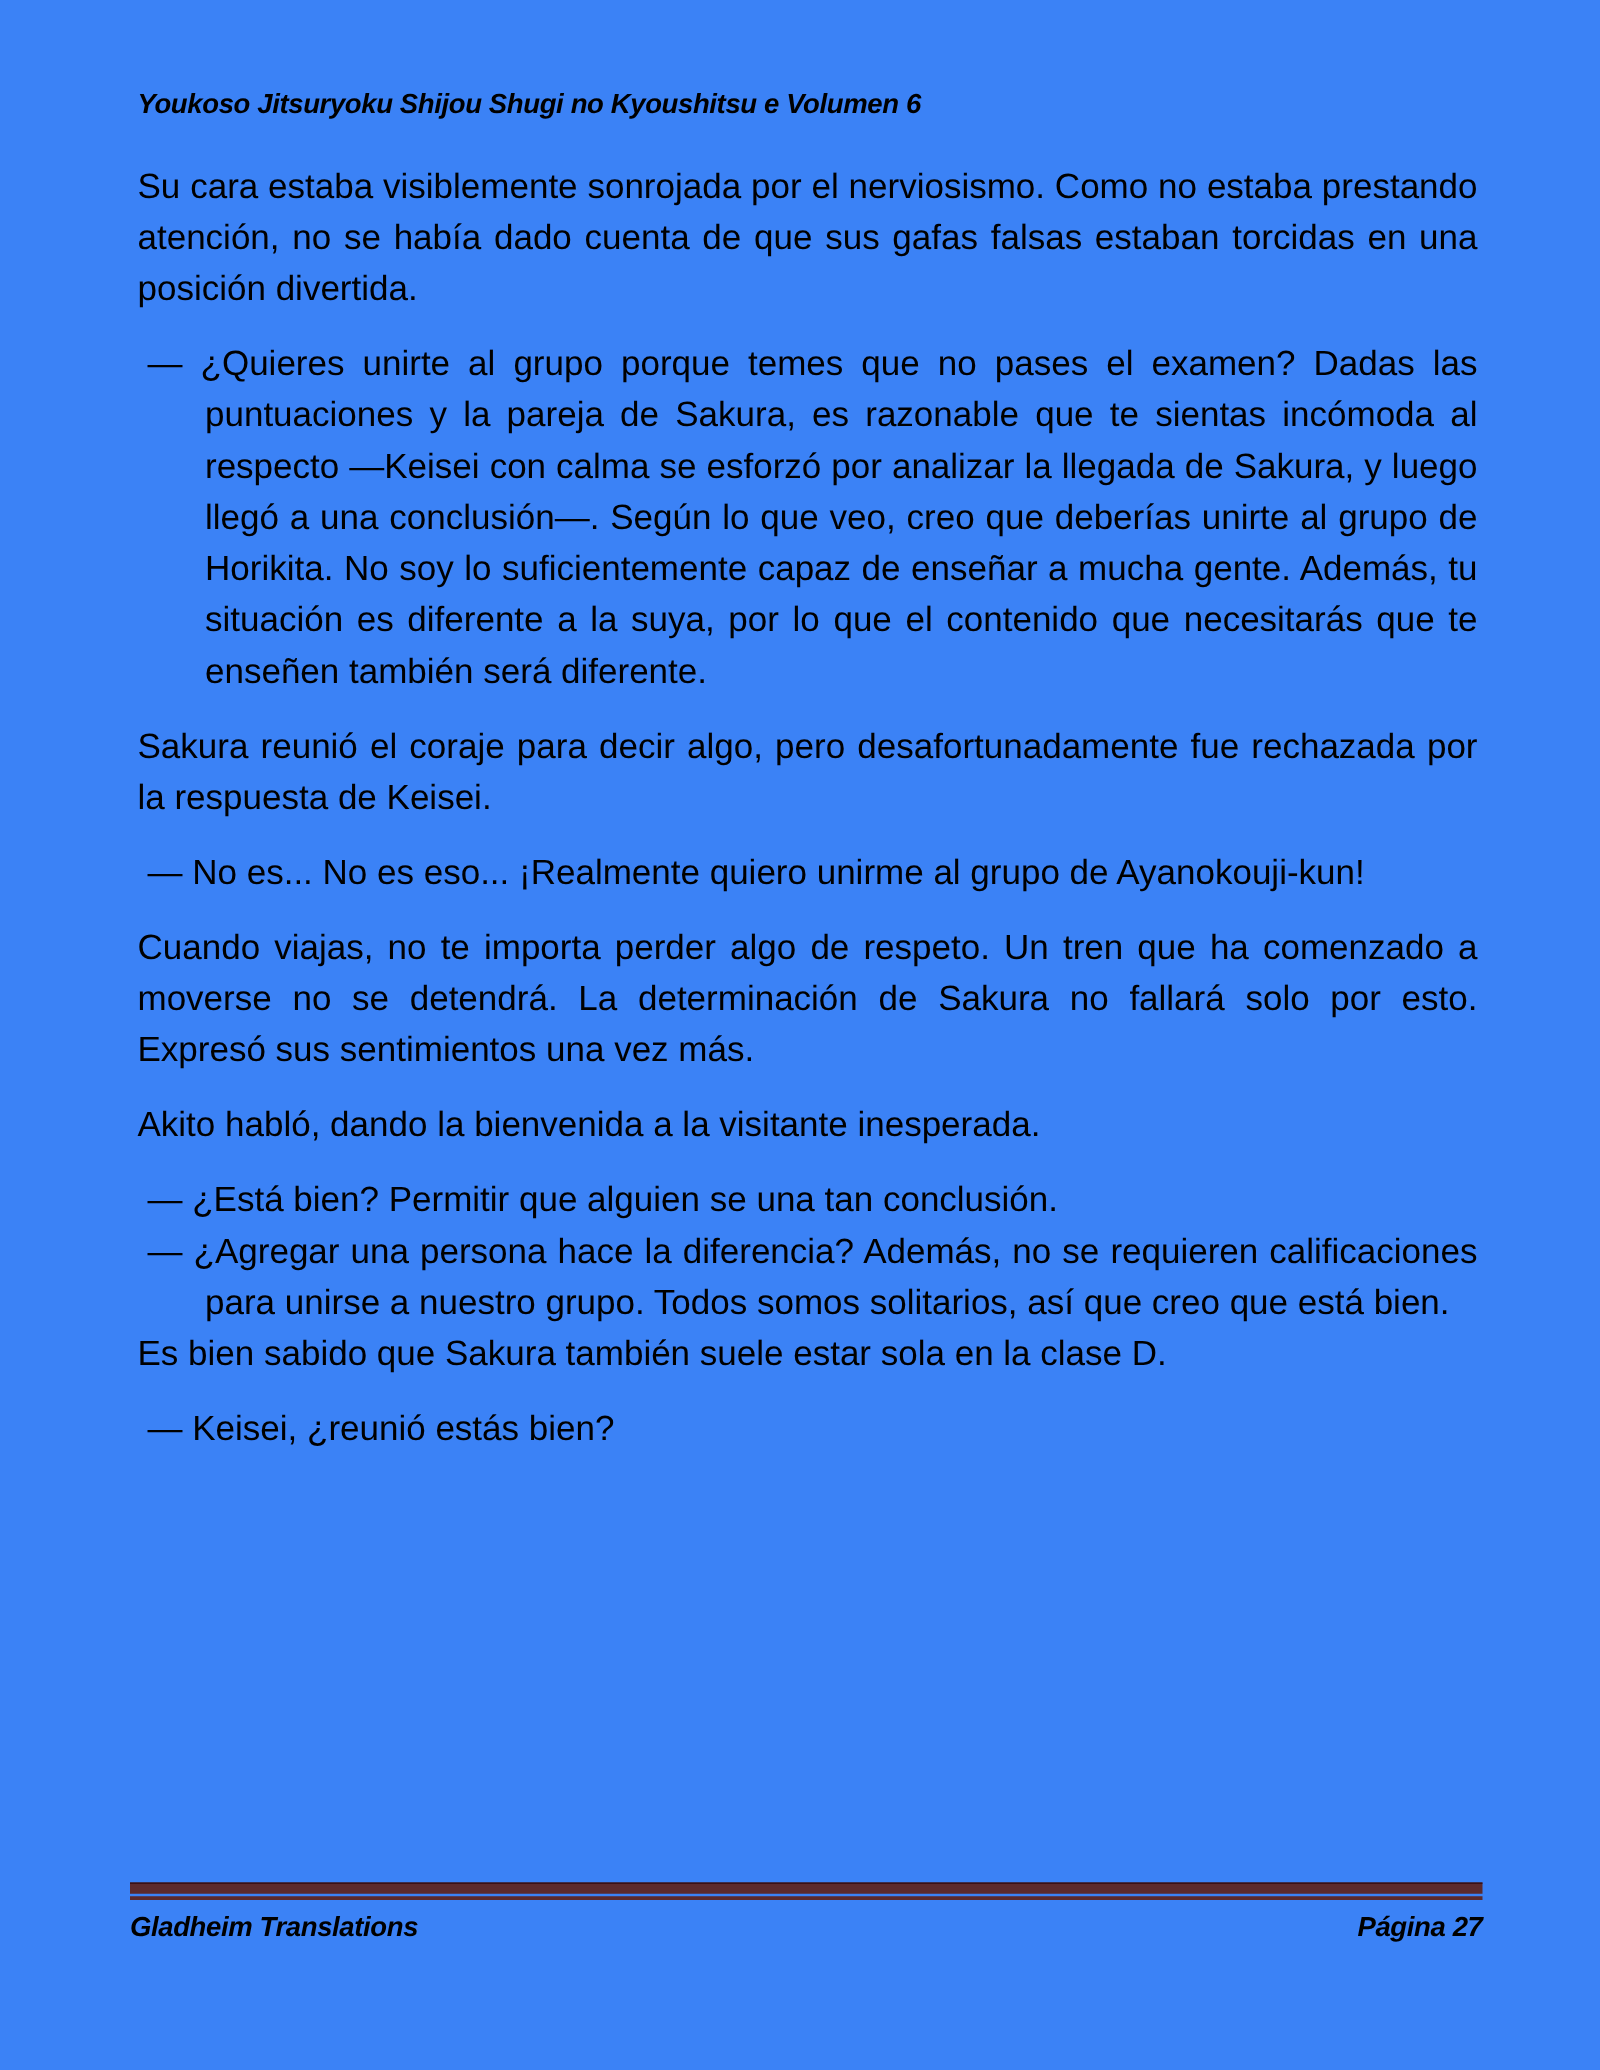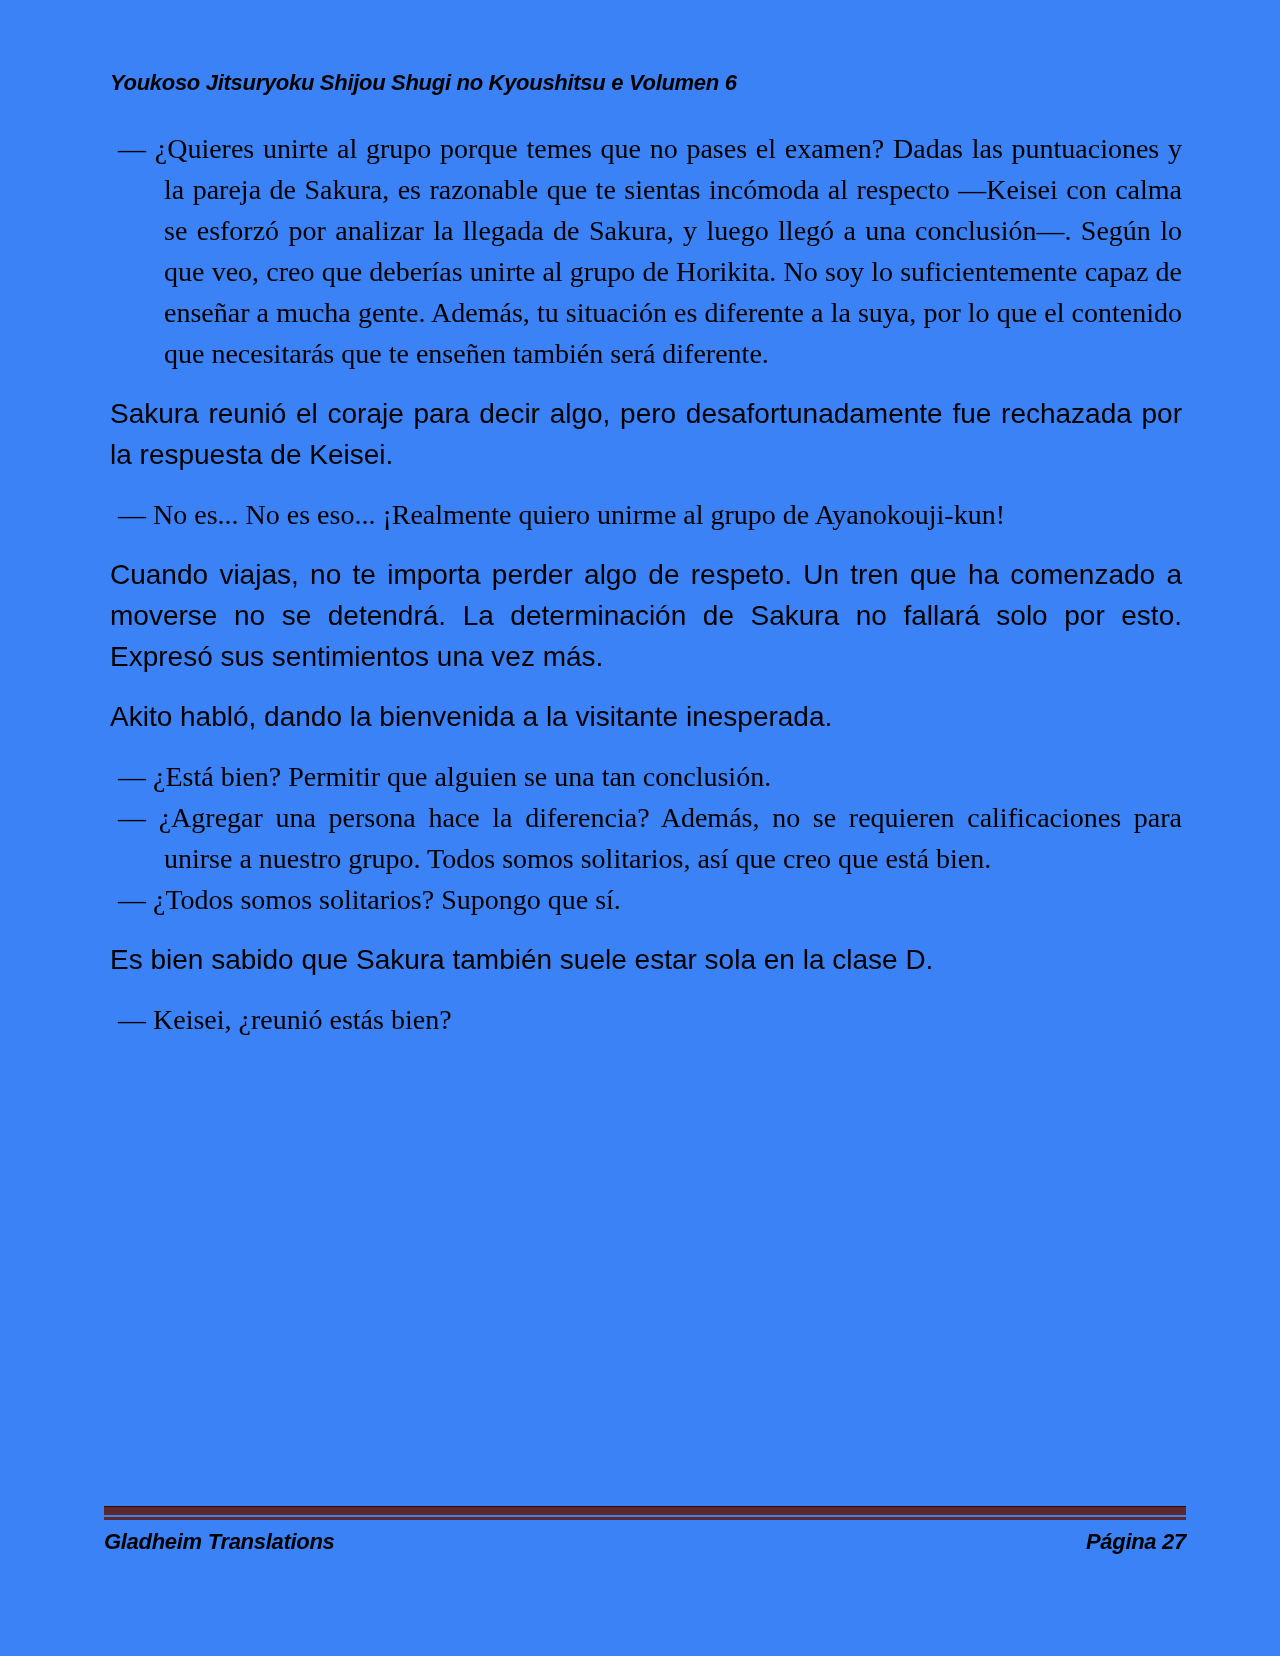--- a/index.html
+++ b/index.html
@@ -33,21 +33,20 @@
     font-size: 28px;
     line-height: 41px;
     text-align: justify;
   }
   .content p { margin: 0 0 19px 0; }
   .content p.compact { margin-bottom: 0; }
   .dialogue {
     margin-left: 8px !important;
     padding-left: 46px;
     text-indent: -46px;
-    font-family: Liberation Serif, serif;
   }
   .footer {
     position: absolute;
     top: 1506px;
     left: 104px;
     right: 94px;
   }
   .rule-thick {
     height: 8px;
     background: #5c2a2c;
@@ -71,28 +70,28 @@
   }
 </style>
 </head>
 <body>
 
 <div class="page">
 
   <div class="header">Youkoso Jitsuryoku Shijou Shugi no Kyoushitsu e Volumen 6</div>
 
   <div class="content">
+    <p>Su cara estaba visiblemente sonrojada por el nerviosismo. Como no estaba prestando atención, no se había dado cuenta de que sus gafas falsas estaban torcidas en una posición divertida.</p>
     <p class="dialogue">— ¿Quieres unirte al grupo porque temes que no pases el examen? Dadas las puntuaciones y la pareja de Sakura, es razonable que te sientas incómoda al respecto —Keisei con calma se esforzó por analizar la llegada de Sakura, y luego llegó a una conclusión—. Según lo que veo, creo que deberías unirte al grupo de Horikita. No soy lo suficientemente capaz de enseñar a mucha gente. Además, tu situación es diferente a la suya, por lo que el contenido que necesitarás que te enseñen también será diferente.</p>
     <p>Sakura reunió el coraje para decir algo, pero desafortunadamente fue rechazada por la respuesta de Keisei.</p>
     <p class="dialogue">— No es... No es eso... ¡Realmente quiero unirme al grupo de Ayanokouji-kun!</p>
     <p>Cuando viajas, no te importa perder algo de respeto. Un tren que ha comenzado a moverse no se detendrá. La determinación de Sakura no fallará solo por esto. Expresó sus sentimientos una vez más.</p>
     <p>Akito habló, dando la bienvenida a la visitante inesperada.</p>
     <p class="dialogue compact">— ¿Está bien? Permitir que alguien se una tan conclusión.</p>
     <p class="dialogue compact">— ¿Agregar una persona hace la diferencia? Además, no se requieren calificaciones para unirse a nuestro grupo. Todos somos solitarios, así que creo que está bien.</p>
-    <p class="dialogue">— ¿Todos somos solitarios? Supongo que sí.</p>
     <p>Es bien sabido que Sakura también suele estar sola en la clase D.</p>
     <p class="dialogue">— Keisei, ¿reunió estás bien?</p>
   </div>
 
   <div class="footer">
     <div>
       <div class="rule-thick" style="background-color: rgb(92, 42, 44);"></div>
       <div class="rule-thin" style="background-color: rgb(92, 42, 44);"></div>
     </div>
     <div class="footer-row">

